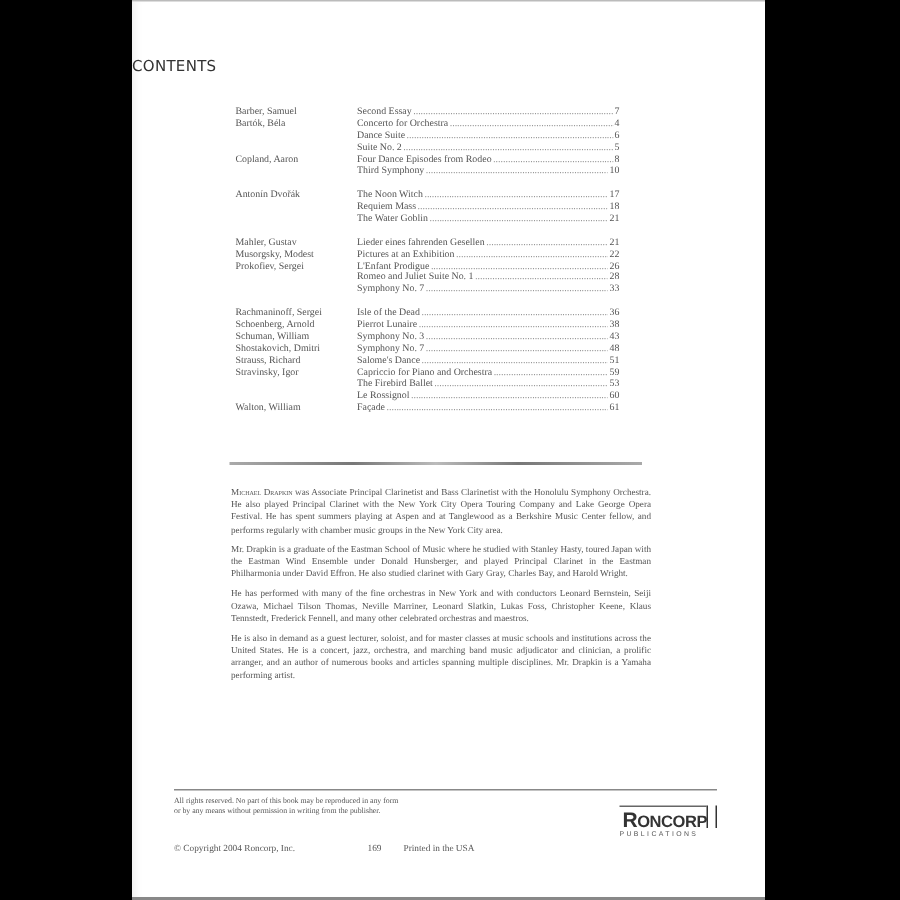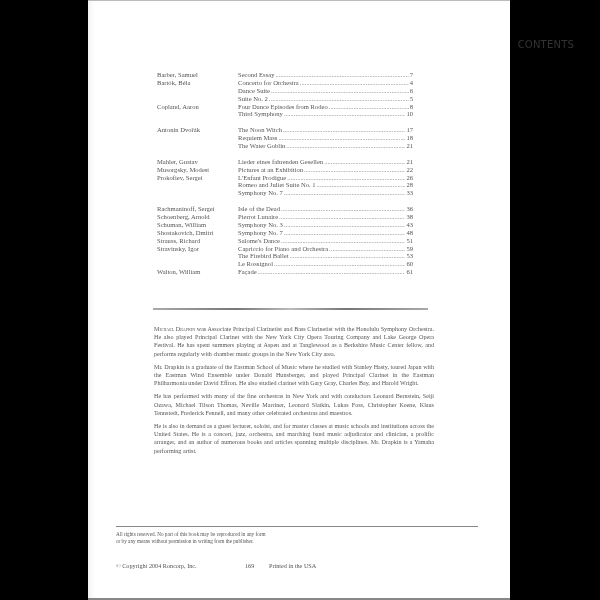--- a/index.html
+++ b/index.html
@@ -1,18 +1,18 @@
 <!DOCTYPE html>
 <html><head>
 <meta charset="utf-8">
 <style>
   html, body { margin:0; padding:0; }
   body { width:600px; height:600px; background:#000; position:relative; overflow:hidden; font-family:"Liberation Serif", serif; }
   .page { position:absolute; left:88px; top:0; width:422px; height:597px; background:#fff; border-top:1px solid #bbb; border-bottom:2px solid #888; box-shadow: inset 6px 0 6px -4px #eee; }
-  .title { position:absolute; left:0; width:486px; top:38px; text-align:right; font-family:"DejaVu Sans", sans-serif; font-size:10px; color:#333; letter-spacing:0.2px; }
+  .title { position:absolute; left:0; width:486px; top:38px; text-align:left; font-family:"DejaVu Sans", sans-serif; font-size:10px; color:#333; letter-spacing:0.2px; }
   .subtitle { position:absolute; left:0; width:422px; top:51px; text-align:center; font-family:"DejaVu Sans", sans-serif; font-size:7.5px; color:#444; padding-left:14px; box-sizing:border-box; }
   .toc { position:absolute; left:69px; top:70px; width:340px; }
   .row { position:relative; height:7.9px; font-size:6.6px; color:#555; line-height:7.9px; }
   .composer { position:absolute; left:0; width:78px; white-space:nowrap; }
   .work { position:absolute; left:81px; width:175px; display:flex; white-space:nowrap; }
   .work .t { padding-right:1px; }
   .work .dots { flex:1; overflow:hidden; color:#888; }
   .work .dots::before { content:"........................................................................................................"; }
   .work .pg { padding-left:1px; }
   .gap { height:7.9px; }
@@ -236,13 +236,19 @@
     <p>He has performed with many of the fine orchestras in New York and with conductors Leonard Bernstein, Seiji Ozawa, Michael Tilson Thomas, Neville Marriner, Leonard Slatkin, Lukas Foss, Christopher Keene, Klaus Tennstedt, Frederick Fennell, and many other celebrated orchestras and maestros.</p>
     <p>He is also in demand as a guest lecturer, soloist, and for master classes at music schools and institutions across the United States. He is a concert, jazz, orchestra, and marching band music adjudicator and clinician, a prolific arranger, and an author of numerous books and articles spanning multiple disciplines. Mr. Drapkin is a Yamaha performing artist.</p>
   </div>
 
   <div class="footrule"></div>
   <div class="rights">All rights reserved. No part of this book may be reproduced in any form or by any means without permission in writing from the publisher.</div>
   <div class="copy">© Copyright 2004 Roncorp, Inc.</div>
   <div class="pnum">169</div>
   <div class="printed">Printed in the USA</div>
 
+  <div class="logo">
+    <div class="box"></div>
+    <div class="name"><span class="big">R</span><span>ONCORP</span></div>
+    <div class="bars"></div>
+    <div class="pub">PUBLICATIONS</div>
+  </div>
 </div>
 
 </body></html>

